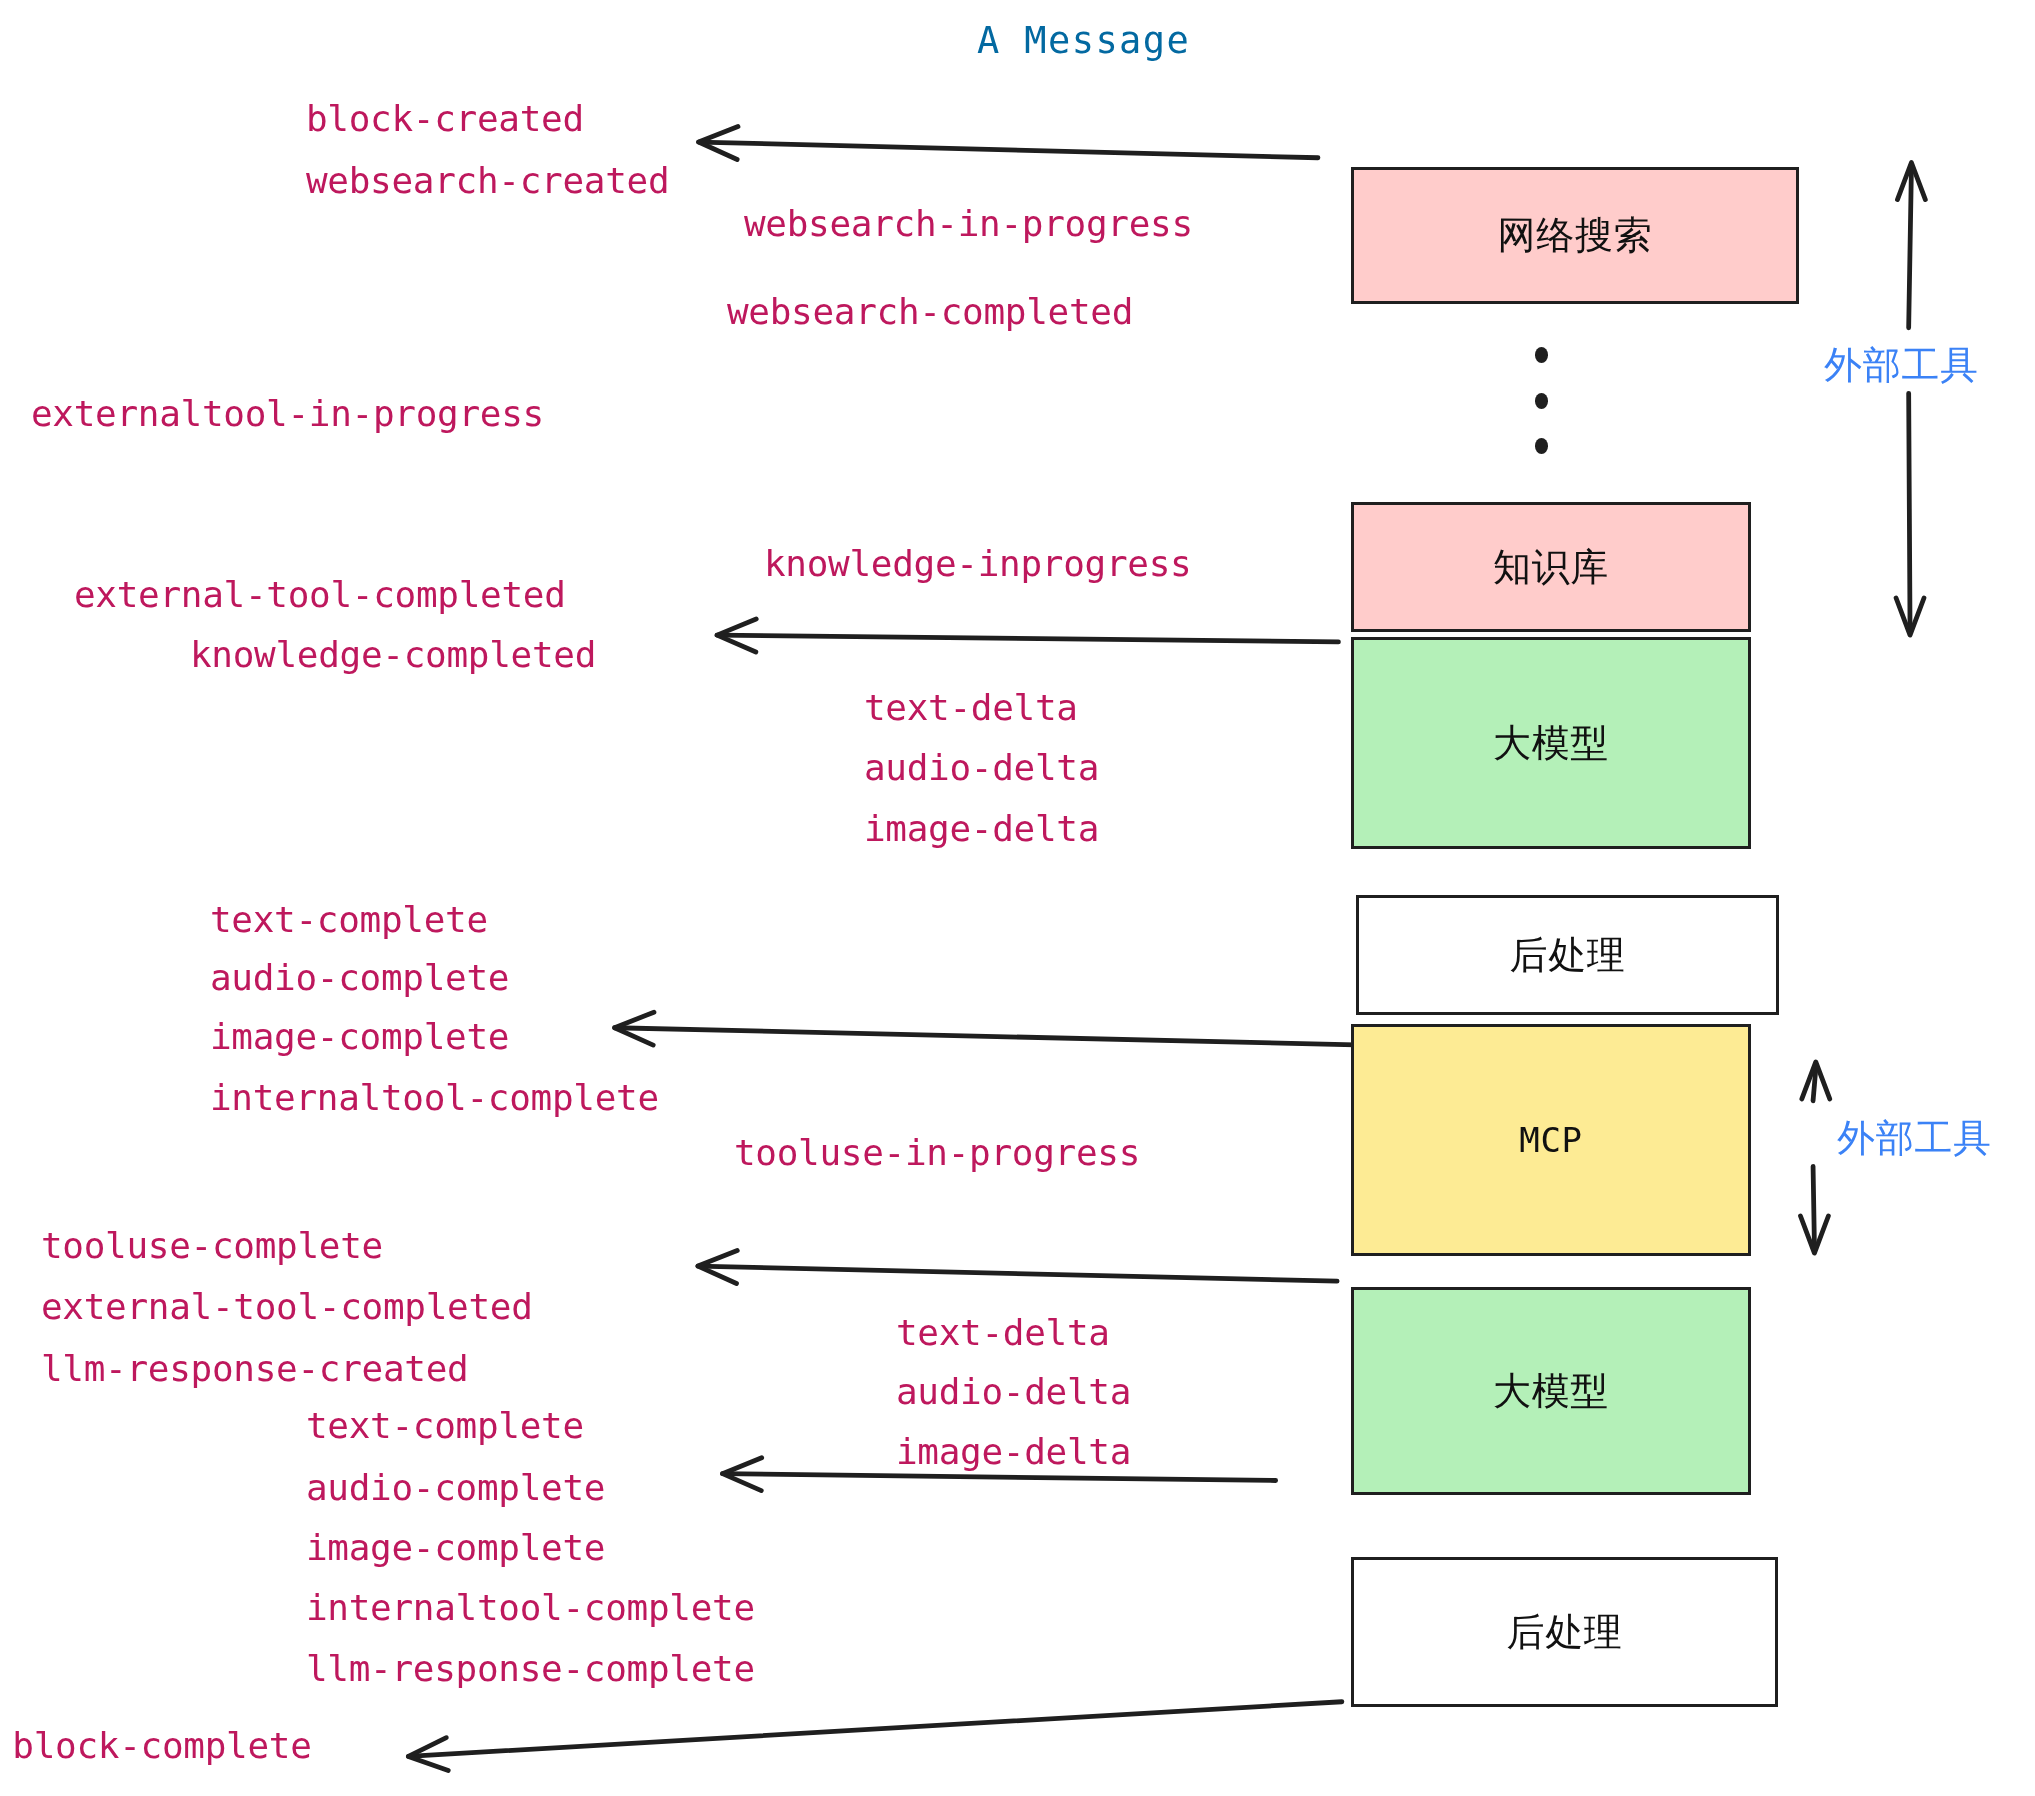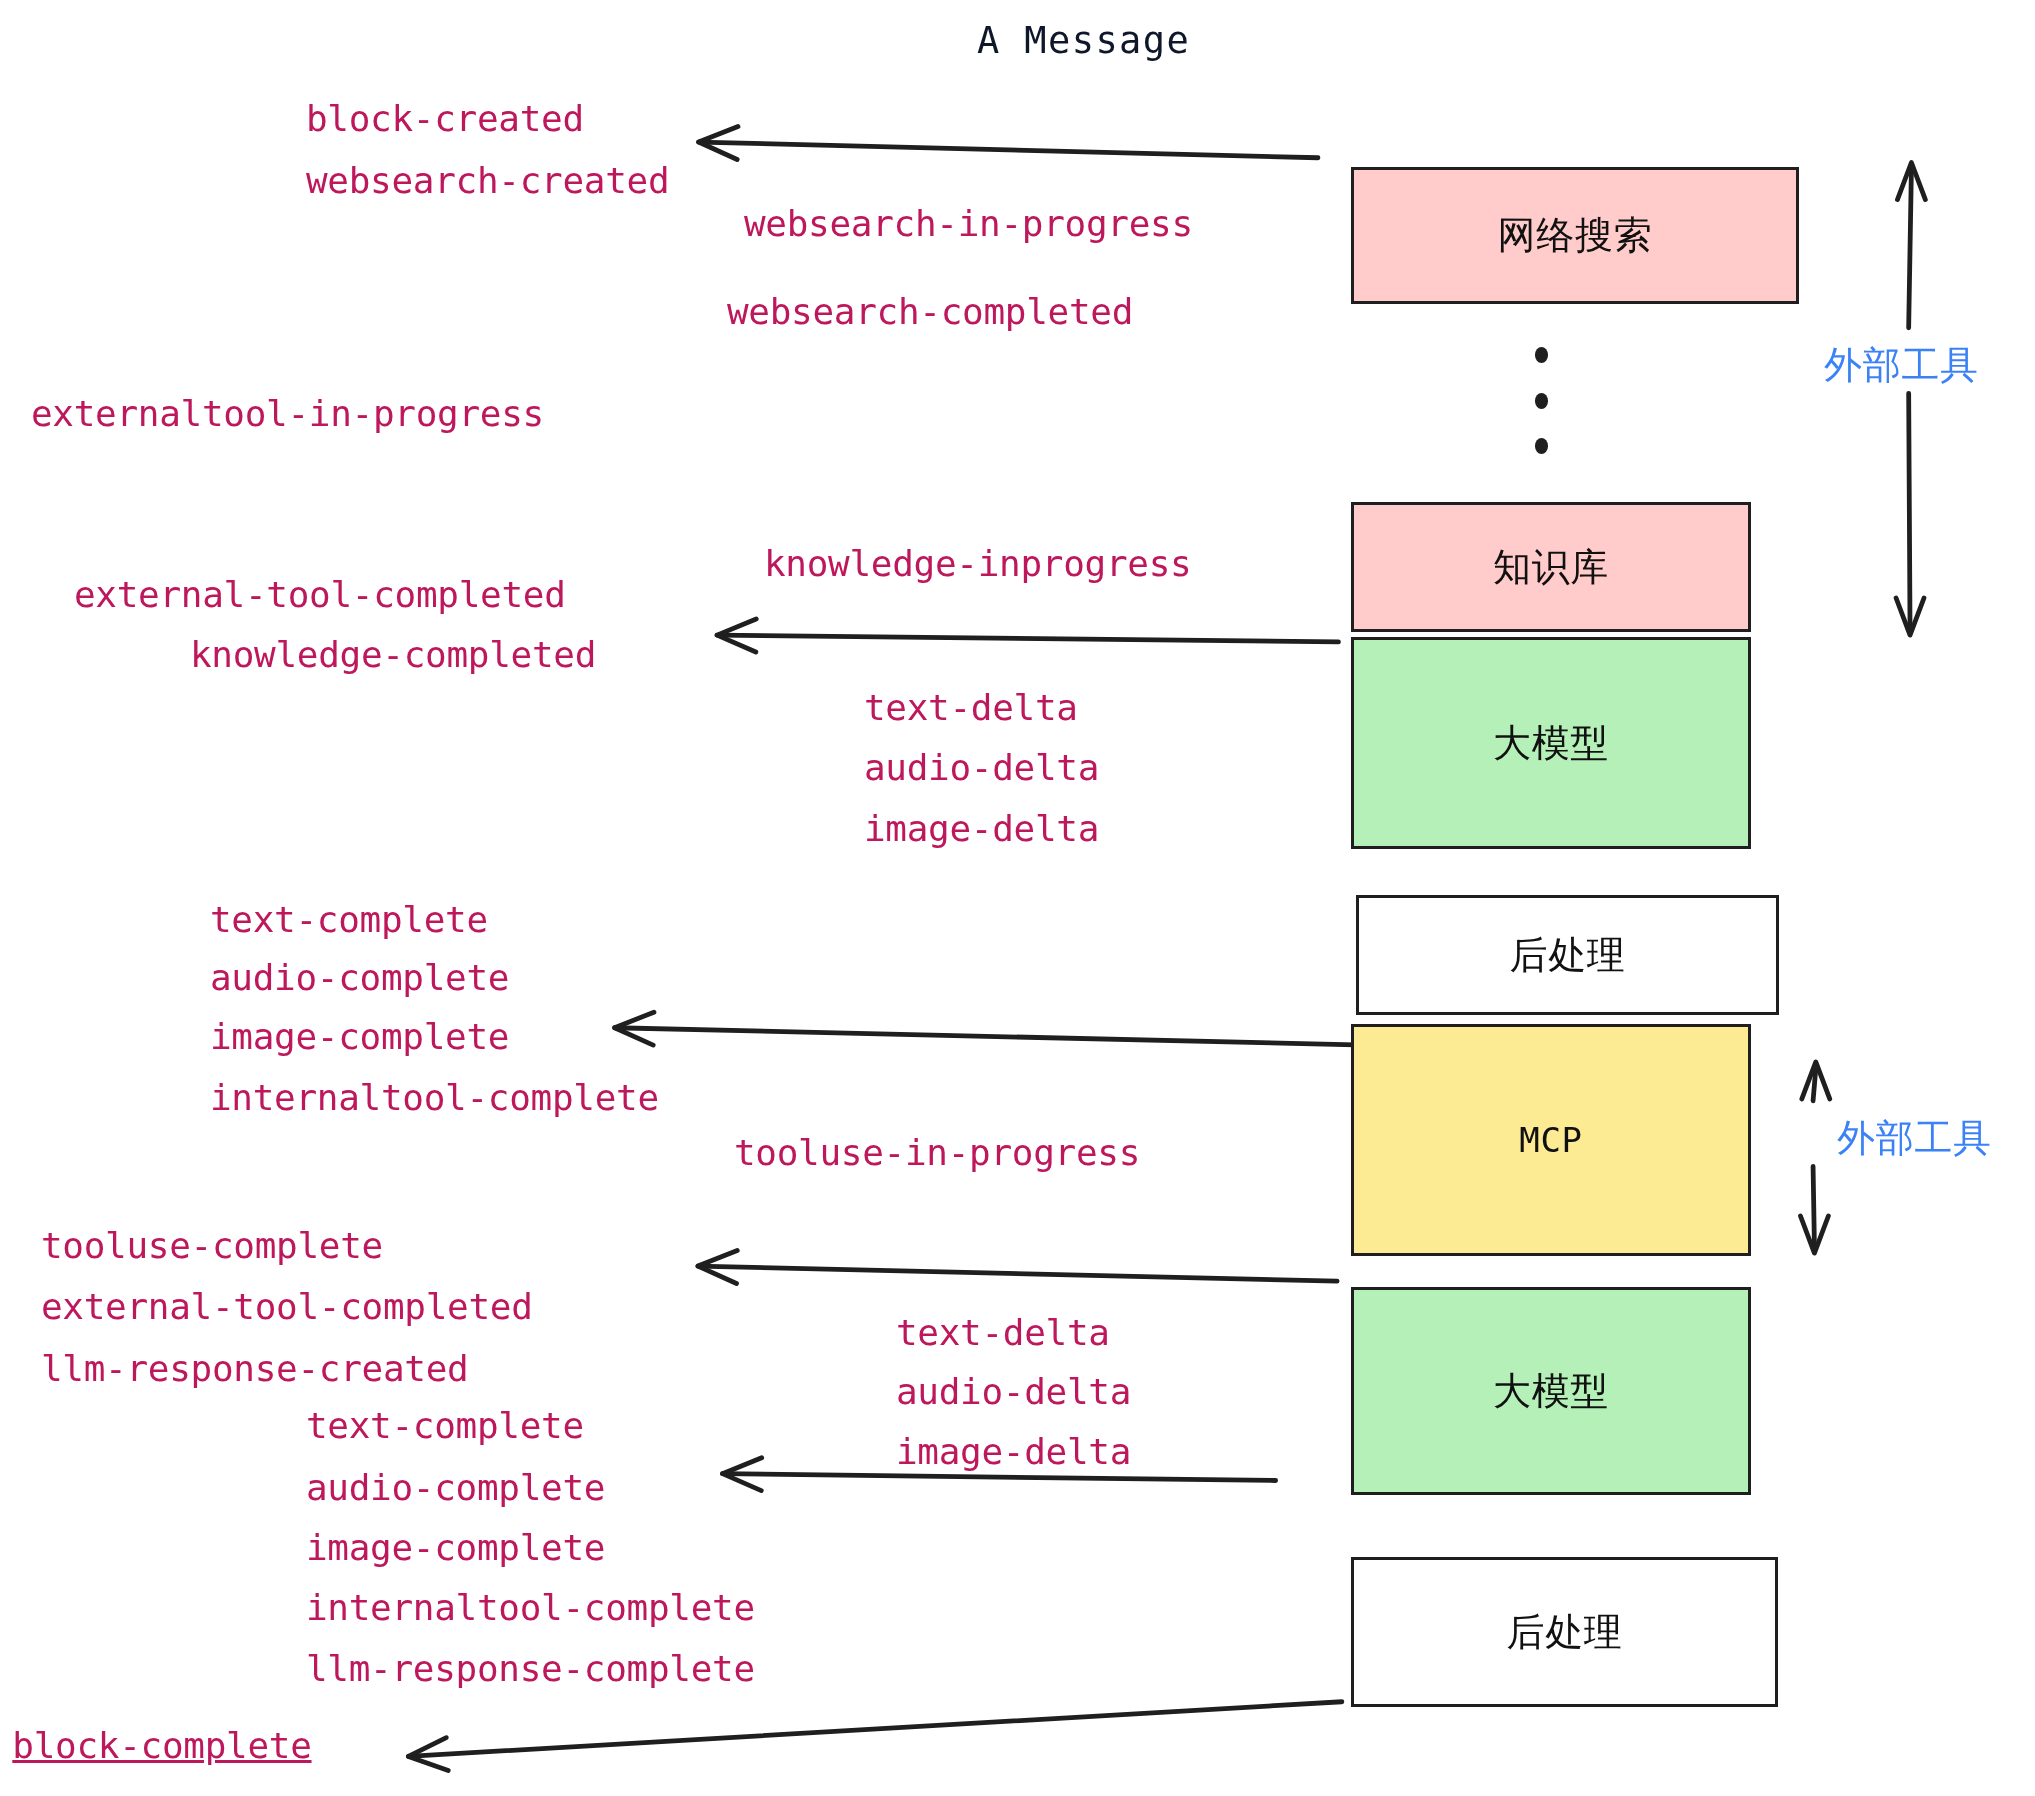--- a/index.html
+++ b/index.html
@@ -24,21 +24,21 @@
     color: #be185d;
     white-space: nowrap;
     letter-spacing: -0.3px;
     font-weight: 400;
   }
   
   #title {
     position: absolute;
     font-family: "DejaVu Sans Mono", monospace;
     font-size: 37px;
-    color: #0f172a;
+    color: #0369a1;
     white-space: nowrap;
     letter-spacing: 1.4px;
   }
   
   .node {
     position: absolute;
     box-sizing: border-box;
     border: 3.4px solid #1f1f1f;
     display: flex;
     align-items: center;
@@ -144,21 +144,21 @@
       <div class="evt" style="left: 41px; top: 1289px;">external-tool-completed</div>
       <div class="evt" style="left: 41px; top: 1351px;">llm-response-created</div>
       <div class="evt" style="left: 896px; top: 1315px;">text-delta</div>
       <div class="evt" style="left: 896px; top: 1374px;">audio-delta</div>
       <div class="evt" style="left: 896px; top: 1434px;">image-delta</div>
       <div class="evt" style="left: 306px; top: 1408px;">text-complete</div>
       <div class="evt" style="left: 306px; top: 1470px;">audio-complete</div>
       <div class="evt" style="left: 306px; top: 1530px;">image-complete</div>
       <div class="evt" style="left: 306px; top: 1590px;">internaltool-complete</div>
       <div class="evt" style="left: 306px; top: 1651px;">llm-response-complete</div>
-      <div class="evt" style="left: 12.3px; top: 1728px; text-decoration: underline;">block-complete</div>
+      <div class="evt" style="left: 12.3px; top: 1728px;">block-complete</div>
     </div>
   <div id="brackets-layer">
       <div class="side-label" style="left: 1824px; top: 340px;">外部工具</div>
       <div class="side-label" style="left: 1837px; top: 1113px;">外部工具</div>
     </div>
 
 </div>
 
 
 </body></html>

